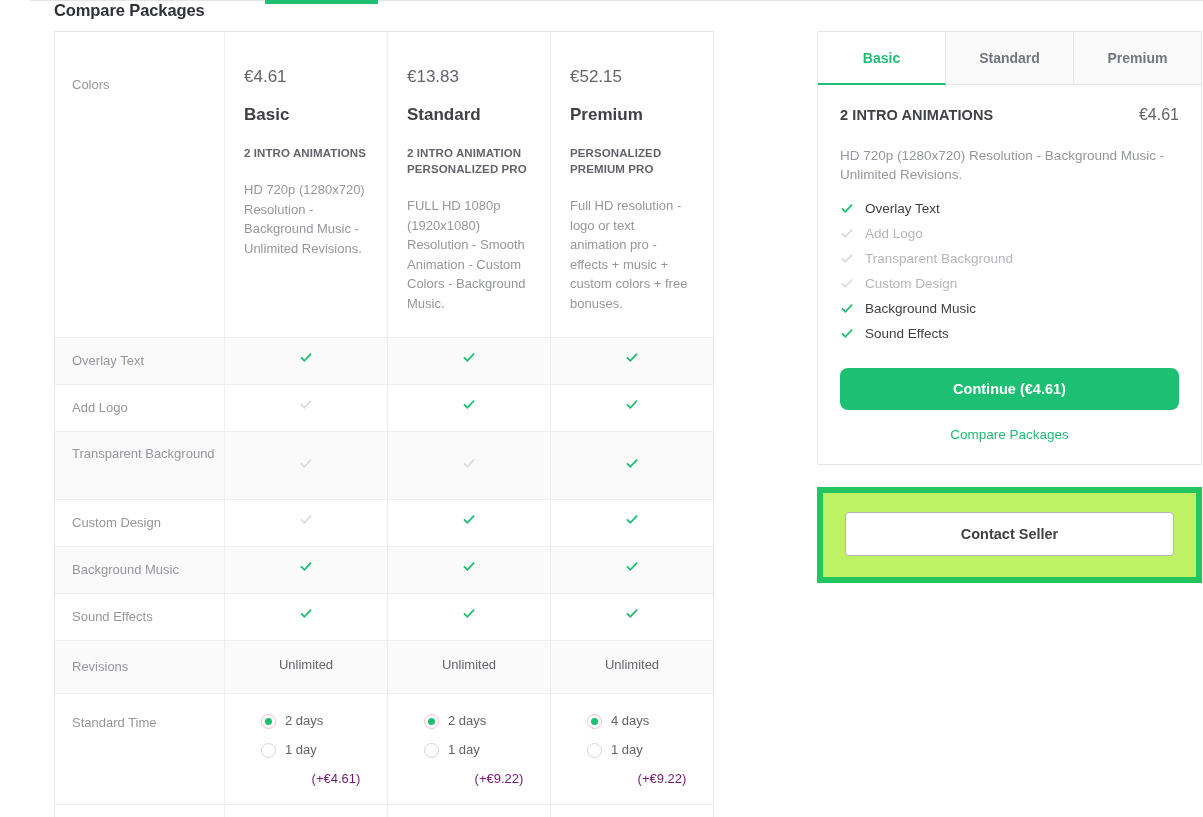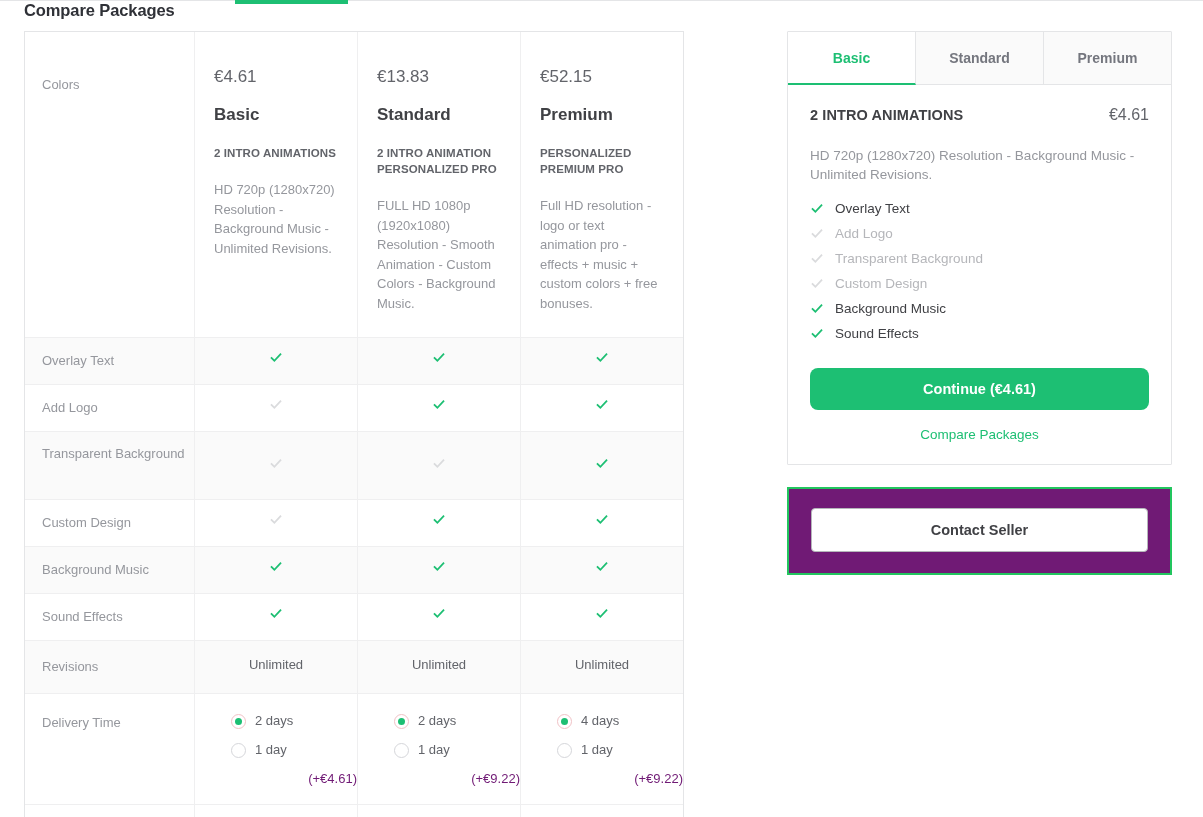--- a/index.html
+++ b/index.html
@@ -3,21 +3,21 @@
 <meta charset="utf-8">
 <style>
   * { box-sizing: border-box; margin: 0; padding: 0; }
   html, body {
     width: 1203px; height: 817px;
     background: #ffffff;
     font-family: "Liberation Sans", sans-serif;
     overflow: hidden;
     color: #62646a;
   }
-  .page { position: relative; width: 1142px; height: 817px; }
+  .page { position: relative; width: 1142px; height: 817px; margin-left: 30px; }
 
   
   .top-rule {
     position: absolute; top: 0; left: 0; width: 1203px; height: 1px;
     background: #e4e5e7;
   }
   .top-green {
     position: absolute; top: 0; left: 235px; width: 113px; height: 4px;
     background: #1dbf73;
   }
@@ -70,21 +70,21 @@
 
   .ct-feature .ct-cell { padding-top: 13px; padding-bottom: 13px; vertical-align: middle; }
   .ct-feature .ct-cell-label { padding-top: 13px; padding-bottom: 13px; }
   .ct-feature.tall .ct-cell-label { padding-top: 12px; padding-bottom: 12px; }
   .ct-feature.tall .ct-cell { padding-top: 25px; padding-bottom: 25px; }
 
   .ct-rev .ct-cell { padding-top: 16px; padding-bottom: 16px; }
   .ct-rev .ct-cell-label { padding-top: 16px; padding-bottom: 16px; }
 
   
-  .ct-del .ct-cell { text-align: right; padding: 19px 0 18px 36px; }
+  .ct-del .ct-cell { text-align: center; padding: 19px 0 18px 36px; }
   .ct-del .ct-cell-label { padding-top: 19px; }
   .radio-row { display: flex; align-items: center; gap: 9px; margin-bottom: 13px; }
   .radio-row:last-child { margin-bottom: 0; }
   .radio {
     width: 15px; height: 15px; flex: 0 0 15px; border-radius: 50%;
     border: 1px solid #d5d6da; background: #fff; position: relative;
   }
   .radio.sel { border-color: #f0c2c6; }
   .radio.sel::after {
     content: ""; position: absolute; left: 3px; top: 3px;
@@ -132,21 +132,21 @@
     display: block; width: 100%; margin-top: 25px; padding: 13px 0;
     background: #1dbf73; color: #fff; border: none; border-radius: 8px;
     font-family: "Liberation Sans", sans-serif;
     font-size: 14.5px; font-weight: bold; cursor: pointer;
   }
   .compare-link {
     display: block; text-align: center; margin-top: 17px;
     font-size: 13.5px; color: #1dbf73; text-decoration: none; cursor: pointer;
   }
   .contact-card {
-    margin-top: 22px; background: #701a75; border: 2px solid #22c55e;
+    margin-top: 22px; background: #bef264; border: 6px solid #22c55e;
     padding: 19px 22px 21px 22px;
   }
   .contact-btn {
     display: block; width: 100%; padding: 13px 0;
     background: #fff; border: 1px solid #b5b6ba; border-radius: 4px;
     font-family: "Liberation Sans", sans-serif;
     font-size: 14.5px; font-weight: bold; color: #404145; cursor: pointer;
   }
 </style>
 </head>
@@ -253,21 +253,21 @@
               <path d="M5.4 11.1L1.3 7.1l1.3-1.3 2.8 2.7L11.4 2l1.3 1.3z"></path>
             </svg></span></div>
       </div>
       <div class="ct-row ct-rev alt">
         <div class="ct-cell-label">Revisions</div>
         <div class="ct-cell">Unlimited</div>
         <div class="ct-cell">Unlimited</div>
         <div class="ct-cell">Unlimited</div>
       </div>
       <div class="ct-row ct-del">
-        <div class="ct-cell-label">Delivery Time</div>
+        <div class="ct-cell-label">Standard Time</div>
         <div class="ct-cell">
           <div class="radio-row">
             <span class="radio sel"></span>
             <span class="radio-lbl">2 days</span>
           </div>
           <div class="radio-row">
             <span class="radio"></span>
             <span class="radio-lbl">1 day</span>
           </div>
           <div class="radio-extra">(+€4.61)</div>

